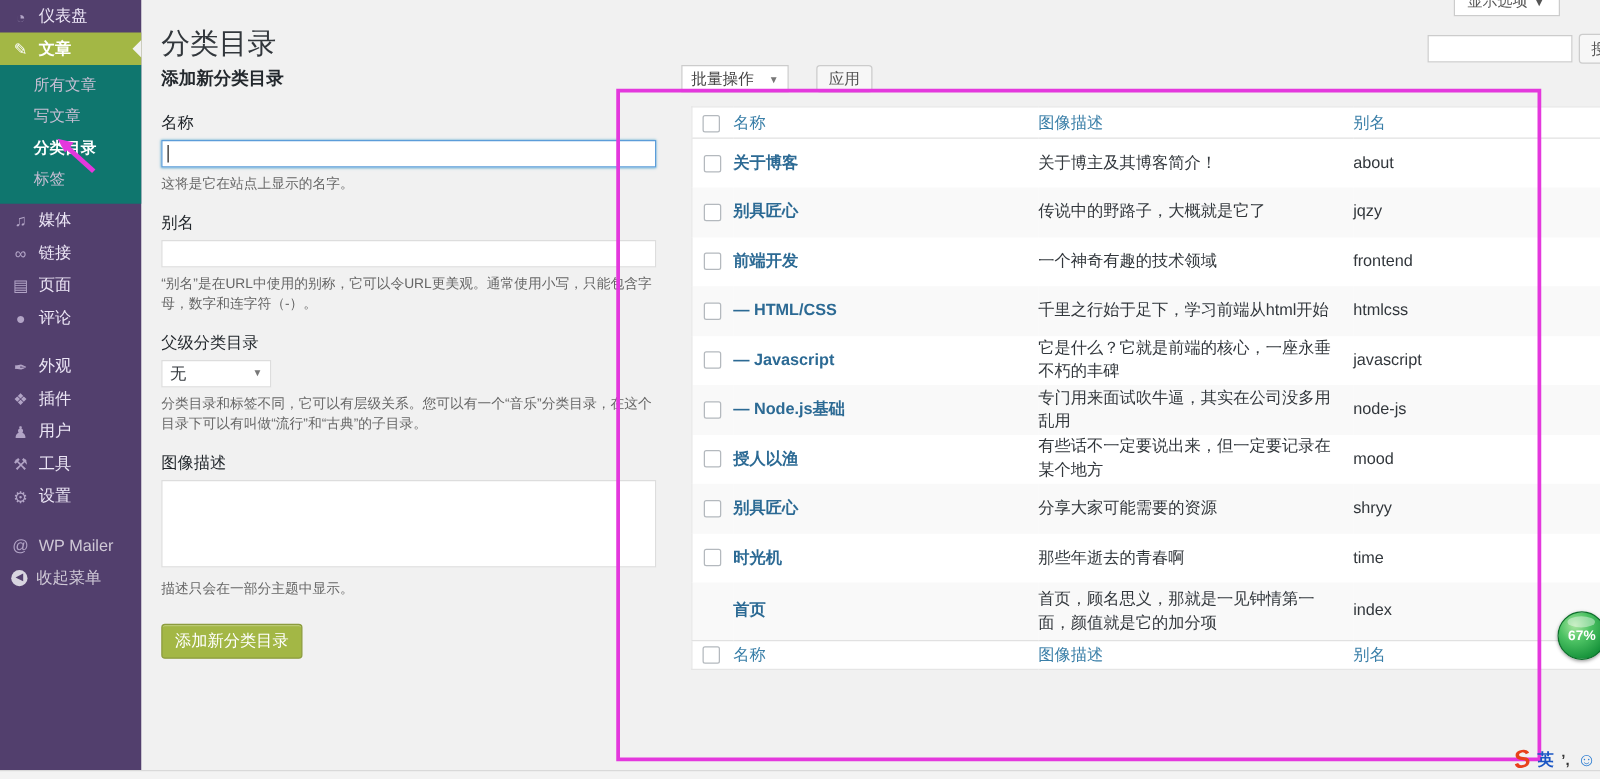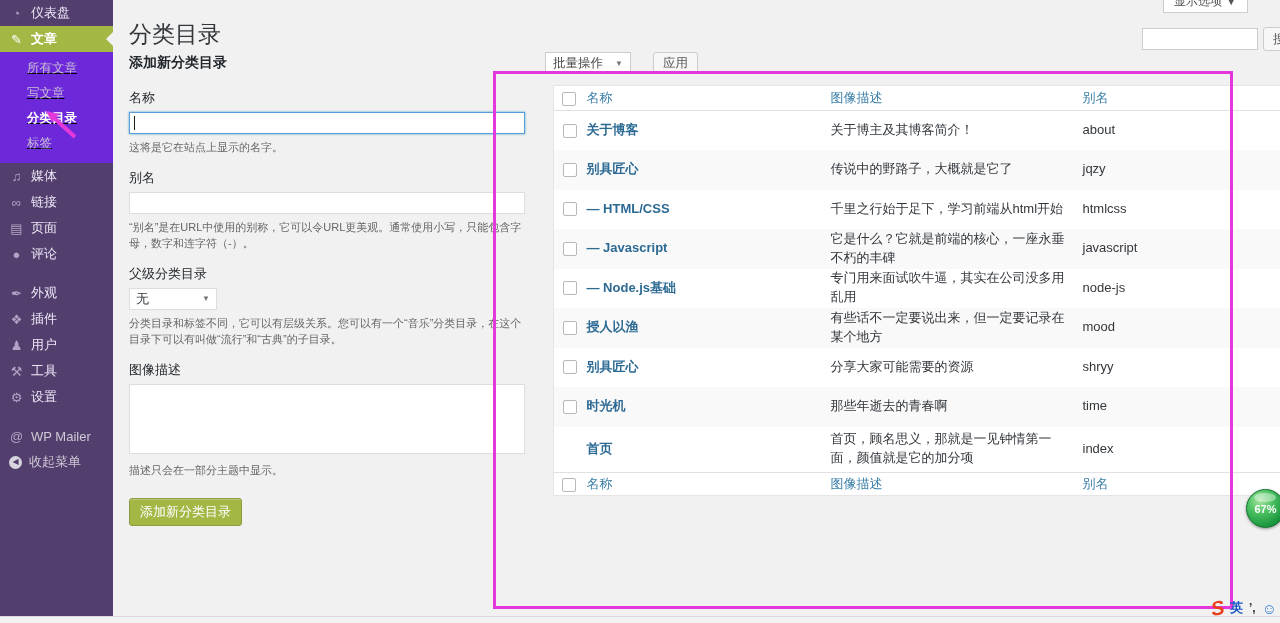--- a/index.html
+++ b/index.html
@@ -10,21 +10,21 @@
   }
   
   #sidebar{position:absolute;left:0;top:0;width:113px;height:616px;background:#523f6d;z-index:5;}
   .sb-top{display:flex;align-items:center;gap:7px;padding:5px 0 5px 9px;font-size:13px;color:#ece6f6;cursor:pointer;height:16px;}
   .sb-top .sb-ico{width:15px;min-width:15px;text-align:center;font-size:13px;color:#b2a4c6;line-height:1;}
   .sb-top.active{background:#a3b745;color:#fff;position:relative;font-weight:bold;}
   .sb-top.active .sb-ico{color:#fff;}
   .sb-top.active::after{content:"";position:absolute;right:0;top:50%;margin-top:-7px;border:7px solid transparent;border-right:7px solid #f1f1f1;}
   .sb-top.gap-before{margin-top:13px;}
   .sb-top.muted{color:#cfc8d6;}
-  .sb-submenu{background:#6d28d9;padding:4px 0 7px 0;text-decoration:underline;}
+  .sb-submenu{background:#0f766e;padding:4px 0 7px 0;}
   .sb-sub{padding:4px 0 4px 27px;font-size:12.5px;color:#c8bfd4;cursor:pointer;}
   .sb-sub.current{color:#fff;font-weight:bold;}
   .ico-collapse{background:rgba(240,240,245,.85);color:#523f6d !important;border-radius:50%;width:13px !important;min-width:13px !important;height:13px;font-size:8px !important;display:inline-flex;align-items:center;justify-content:center;}
   
   #page-title{position:absolute;left:129px;top:4px;font-size:23px;font-weight:400;color:#32373c;z-index:2;}
   #screen-options{position:absolute;left:1163px;top:-13px;height:26px;background:#fff;border:1px solid #ccc;padding:5px 10px;font-size:12px;color:#555;box-sizing:border-box;z-index:2;white-space:nowrap;}
   #search-input{position:absolute;left:1142px;top:28px;width:116px;height:22px;border:1px solid #ccc;background:#fff;box-sizing:border-box;z-index:2;padding:0 4px;font-size:12px;}
   #search-btn{position:absolute;left:1263px;top:27px;height:24px;padding:0 9px;background:#f7f7f7;border:1px solid #ccc;border-radius:3px;font-size:12.5px;color:#555;white-space:nowrap;z-index:2;}
   
   #add-form{position:absolute;left:129px;top:50px;width:396px;z-index:2;}
@@ -199,20 +199,26 @@
         <td>about</td>
       </tr>
       <tr>
         <td class="cb-cell"><input type="checkbox" class="wp-cb" style=""></td>
         <td><a class="name-link">别具匠心</a></td>
         <td>传说中的野路子，大概就是它了</td>
         <td>jqzy</td>
       </tr>
       <tr>
         <td class="cb-cell"><input type="checkbox" class="wp-cb" style=""></td>
+        <td><a class="name-link">前端开发</a></td>
+        <td>一个神奇有趣的技术领域</td>
+        <td>frontend</td>
+      </tr>
+      <tr>
+        <td class="cb-cell"><input type="checkbox" class="wp-cb" style=""></td>
         <td><a class="name-link">— HTML/CSS</a></td>
         <td>千里之行始于足下，学习前端从html开始</td>
         <td>htmlcss</td>
       </tr>
       <tr>
         <td class="cb-cell"><input type="checkbox" class="wp-cb" style=""></td>
         <td><a class="name-link">— Javascript</a></td>
         <td>它是什么？它就是前端的核心，一座永垂不朽的丰碑</td>
         <td>javascript</td>
       </tr>

